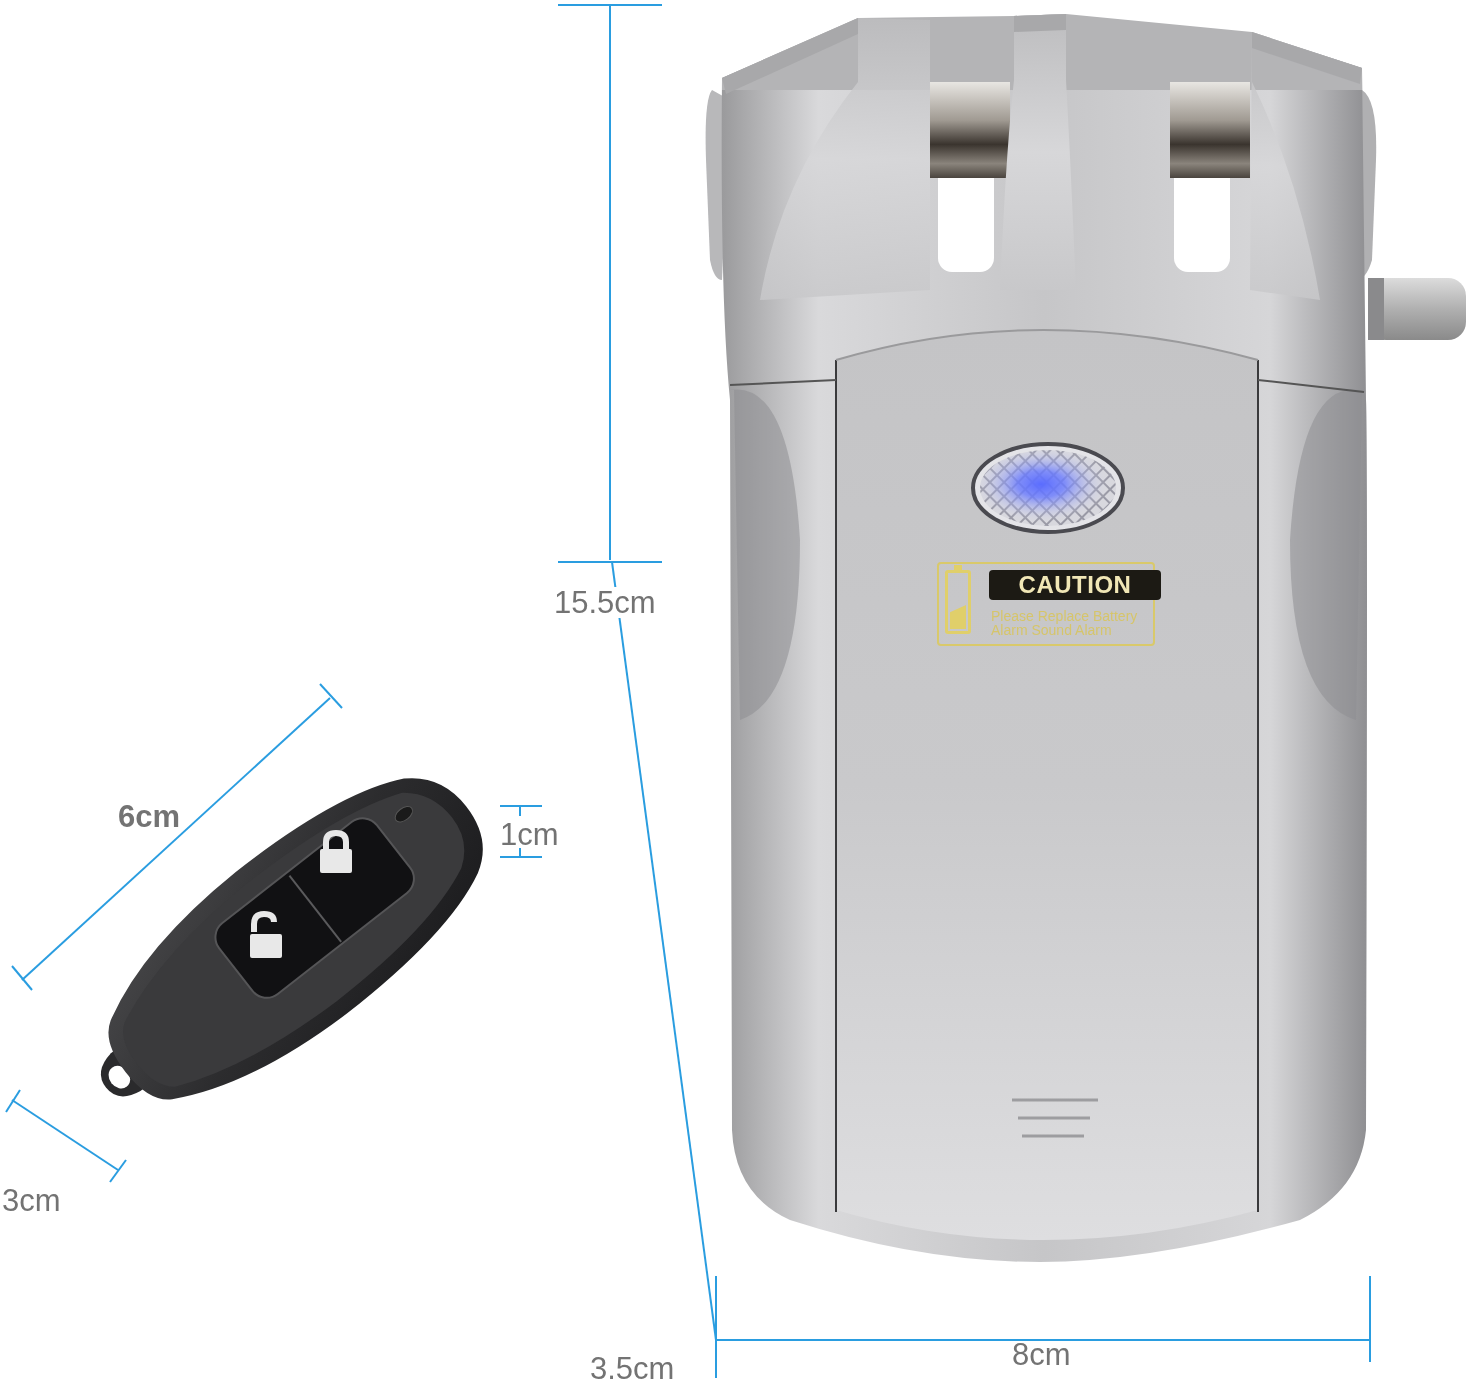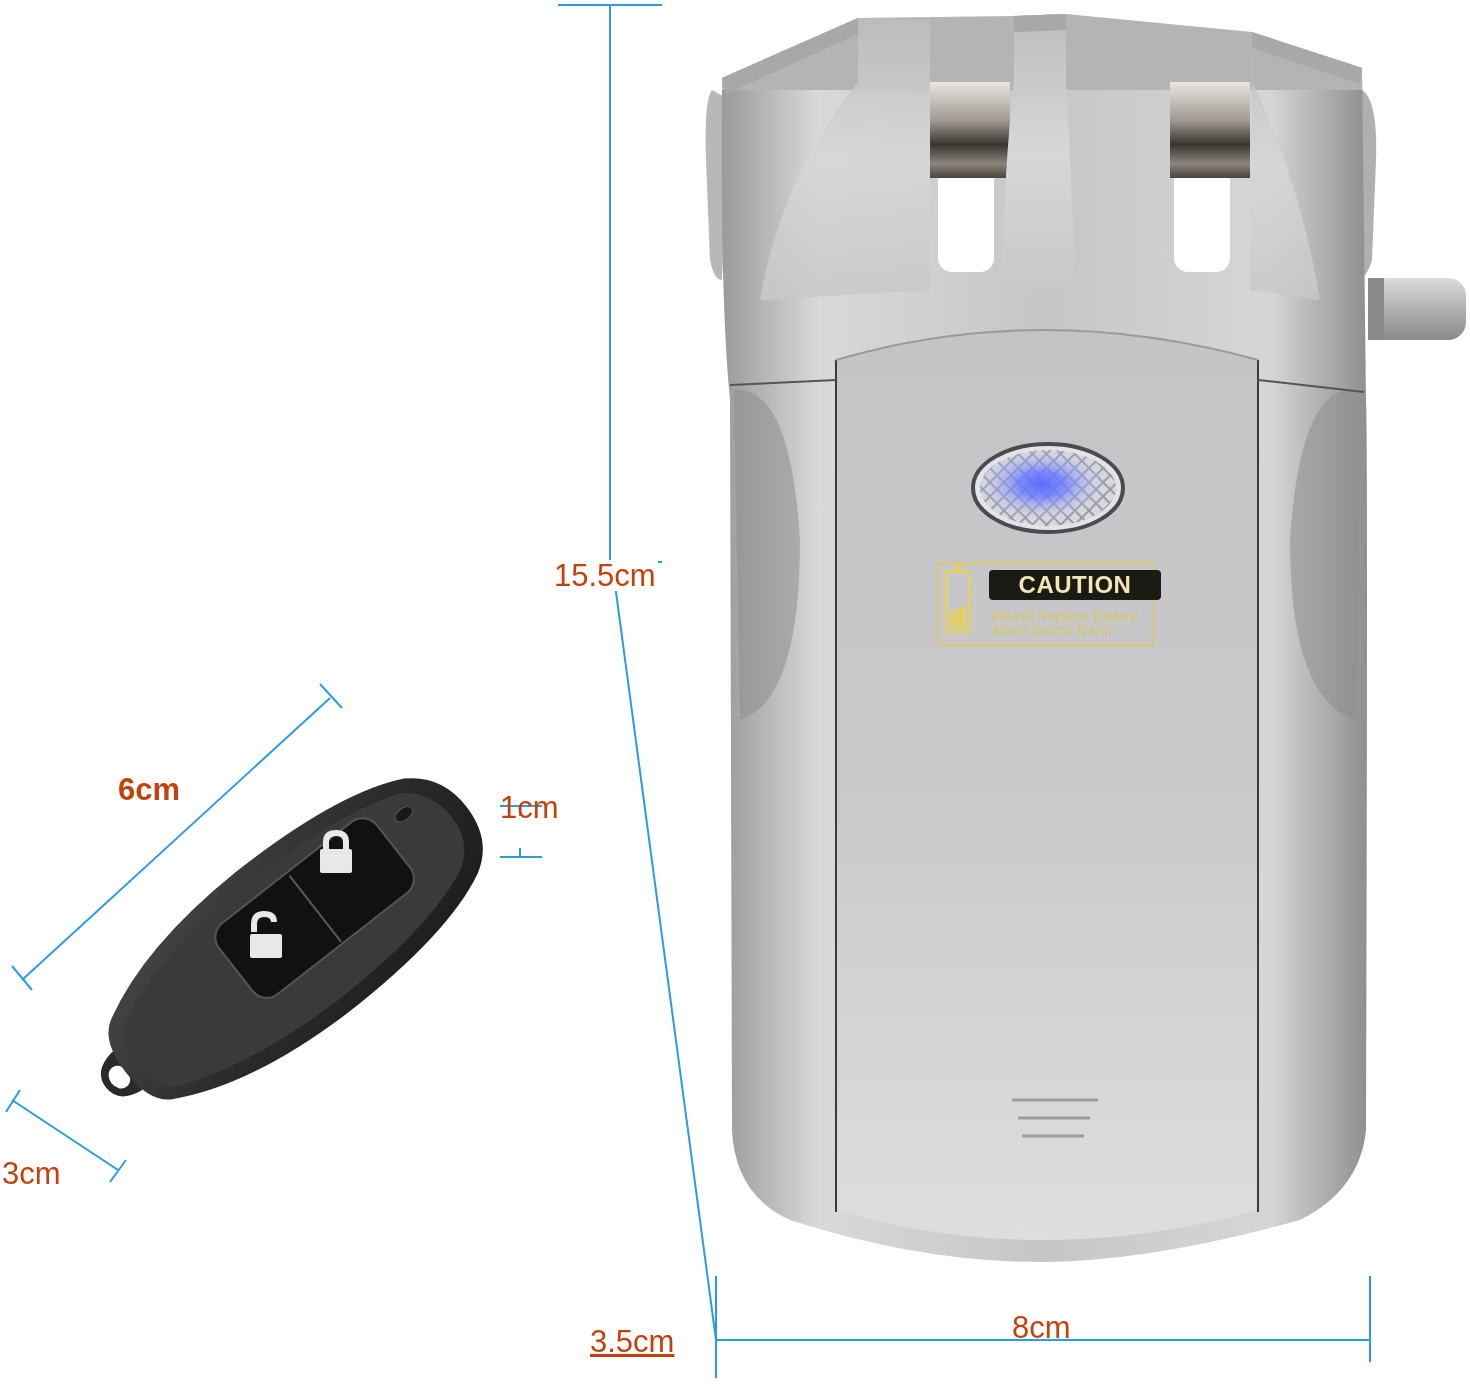--- a/index.html
+++ b/index.html
@@ -1,18 +1,18 @@
 <!DOCTYPE html>
 <html><head>
 <meta charset="utf-8">
 <style>
   html, body { margin: 0; padding: 0; background: #ffffff; }
   body { width: 1470px; height: 1388px; position: relative; overflow: hidden; font-family: "Liberation Sans", sans-serif; }
   .stage { position: absolute; left: 0; top: 0; width: 1470px; height: 1388px; }
-  .dim-label { position: absolute; color: #c2410c; font-family: "Liberation Sans", sans-serif; font-size: 31px; line-height: 1; white-space: nowrap; background: #ffffff; padding: 0 2px; }
+  .dim-label { position: absolute; color: #737373; font-family: "Liberation Sans", sans-serif; font-size: 31px; line-height: 1; white-space: nowrap; background: #ffffff; padding: 0 2px; margin-top: 27px; }
   svg.overlay { position: absolute; left: 0; top: 0; }
   .caution-wrap { position: absolute; left: 937px; top: 562px; width: 218px; height: 84px; border: 2px solid #d9c96a; border-radius: 4px; box-sizing: border-box; }
   .caution-title { position: absolute; left: 50px; top: 6px; width: 172px; height: 30px; background: #1c1a14; border-radius: 4px; color: #f1e7b6; font-size: 24px; font-weight: bold; text-align: center; line-height: 30px; letter-spacing: 0.5px; font-family: "Liberation Sans", sans-serif; }
   .caution-line { position: absolute; left: 52px; color: #d6c56a; font-size: 14px; font-family: "Liberation Sans", sans-serif; white-space: nowrap; }
   .battery-icon { position: absolute; left: 6px; top: 6px; width: 26px; height: 64px; border: 3px solid #e0cf6a; border-radius: 3px; box-sizing: border-box; }
   .battery-icon::before { content: ""; position: absolute; left: 6px; top: -8px; width: 8px; height: 5px; background: #e0cf6a; }
   .battery-icon::after { content: ""; position: absolute; left: 2px; bottom: 2px; width: 16px; height: 24px; background: #e0cf6a; clip-path: polygon(0 30%, 100% 0, 100% 100%, 0 100%); }
 </style>
 </head>
 <body>
@@ -178,17 +178,17 @@
 
   <div class="caution-wrap">
     <div class="battery-icon"></div>
     <div class="caution-title">CAUTION</div>
     <div class="caution-line" style="top:44px;">Please Replace Battery</div>
     <div class="caution-line" style="top:58px;">Alarm Sound Alarm</div>
   </div>
 
   <div class="dim-label" style="left:552px;top:560px;">15.5cm</div>
   <div class="dim-label" style="left:1010px;top:1312px;background:transparent;">8cm</div>
-  <div class="dim-label" style="left:588px;top:1326px;background:transparent;text-decoration:underline;">3.5cm</div>
+  <div class="dim-label" style="left:588px;top:1326px;background:transparent;">3.5cm</div>
   <div class="dim-label" style="left:116px;top:774px;background:transparent;font-weight:bold;">6cm</div>
   <div class="dim-label" style="left:0px;top:1158px;background:transparent;">3cm</div>
   <div class="dim-label" style="left:498px;top:792px;background:transparent;">1cm</div>
 </div>
 
 </body></html>

